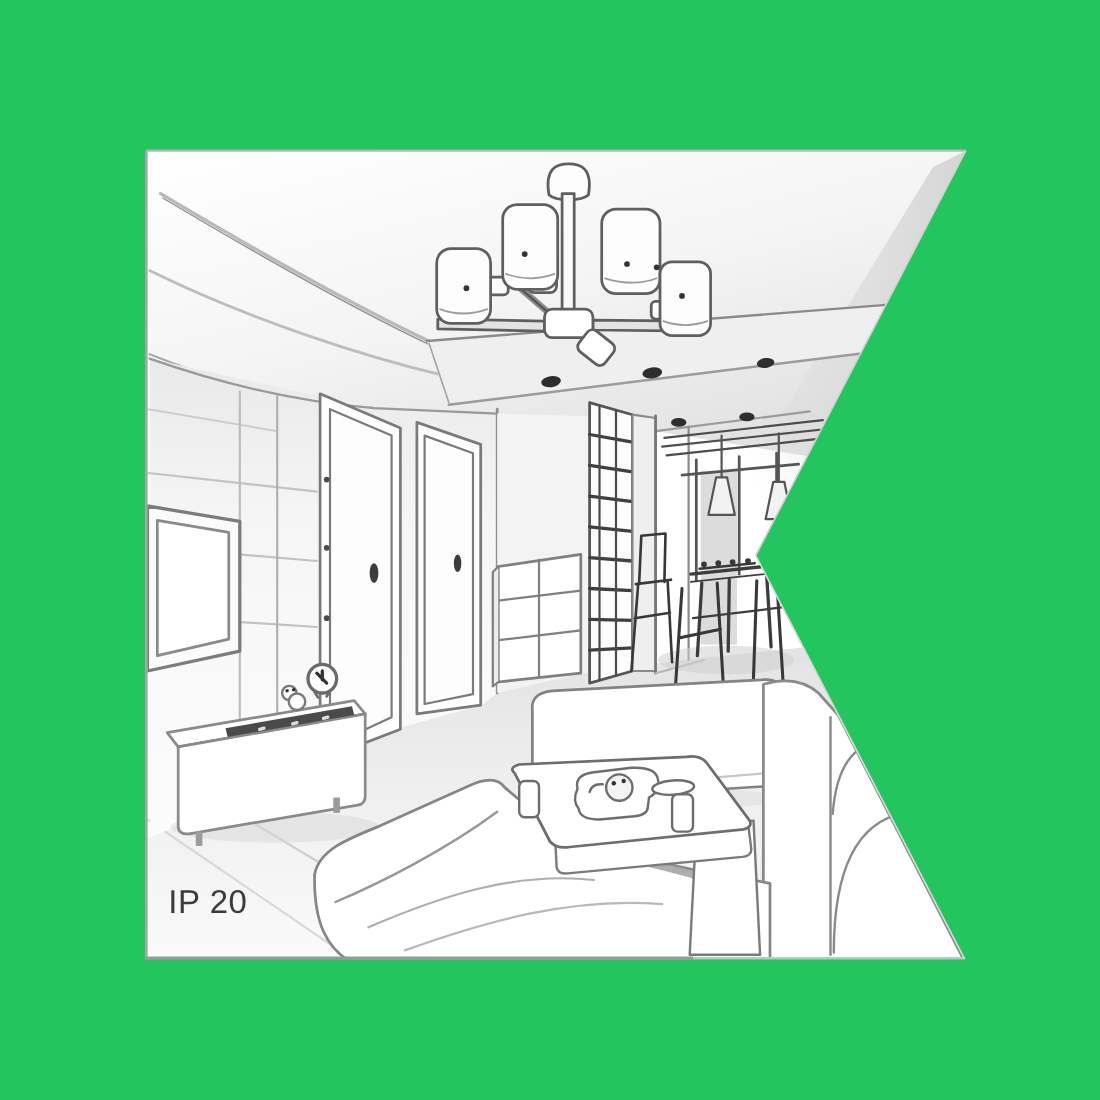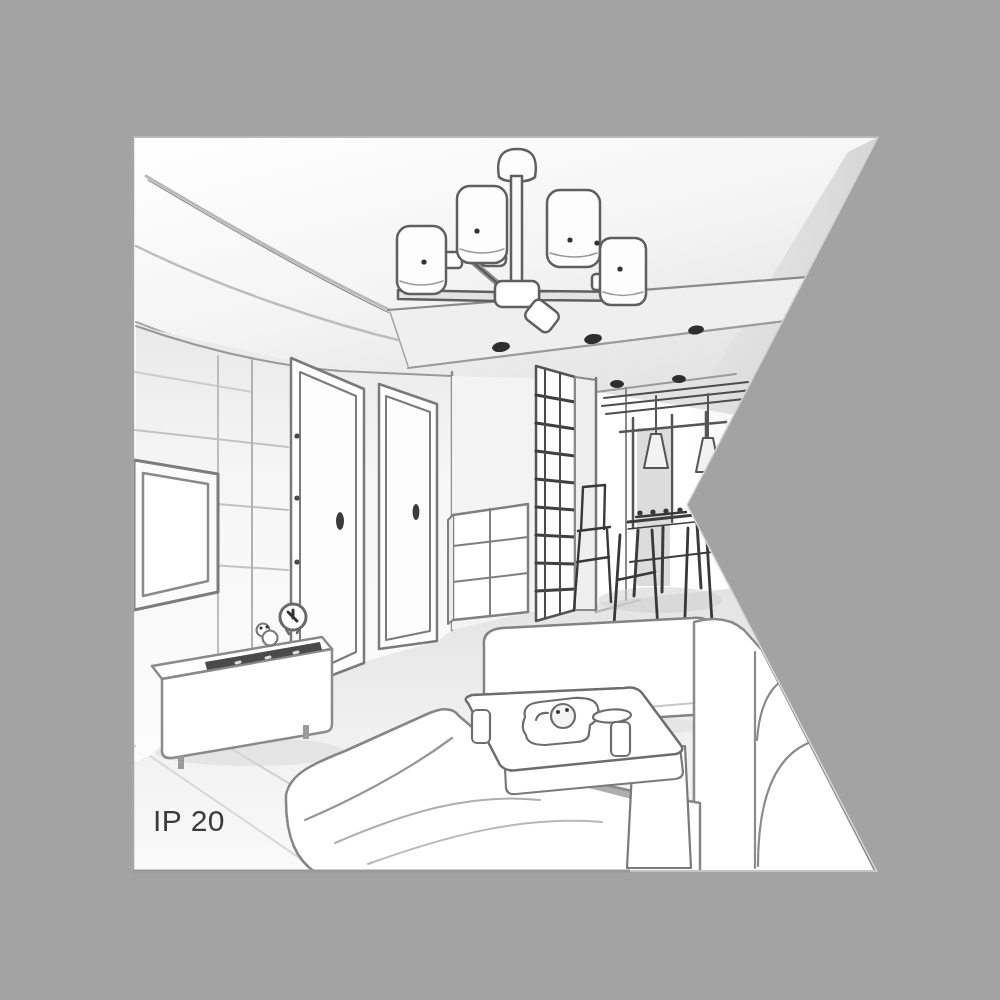--- a/index.html
+++ b/index.html
@@ -1,16 +1,16 @@
 <!DOCTYPE html>
 <html><head>
 <meta charset="utf-8">
 <style>
   html,body{margin:0;padding:0;background:#ffffff;}
-  .canvas{position:relative;width:1000px;height:1000px;background:#a3a3a3;overflow:hidden;
+  .canvas{position:relative;width:1000px;height:1000px;background:#22c55e;overflow:hidden;
           font-family:"Liberation Sans", sans-serif;}
   .canvas svg{position:absolute;left:0;top:0;}
   .ip-label{position:absolute;left:153px;top:804px;font-size:30px;font-weight:400;
             letter-spacing:0.5px;color:#3b3b3b;user-select:none;}
 </style>
 </head>
 <body>
 
 <div class="canvas">
 <svg width="1000" height="1000" viewBox="0 0 1000 1000">

